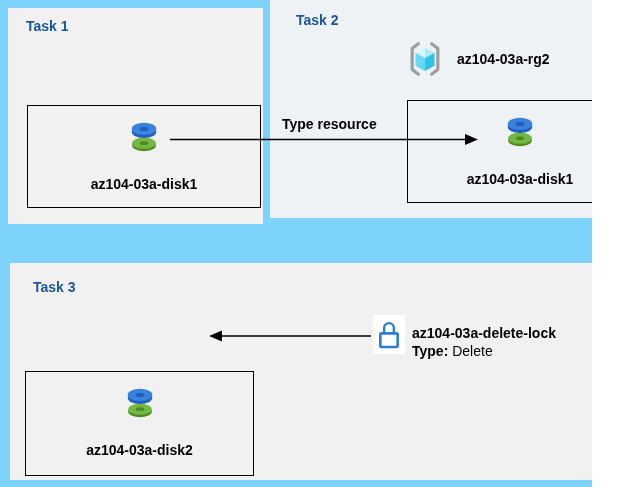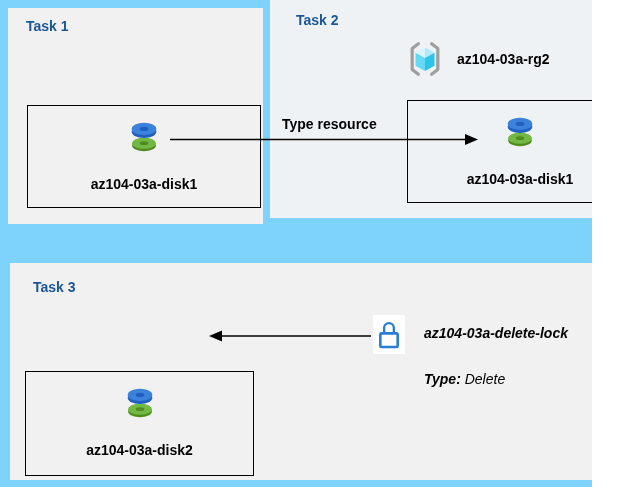--- a/index.html
+++ b/index.html
@@ -39,23 +39,23 @@
     pointer-events:none;z-index:6;
   }
   .move-label{
     position:absolute;left:282px;top:116px;font-size:14px;font-weight:bold;
     white-space:nowrap;z-index:7;
   }
   .lock-tile{
     position:absolute;left:373px;top:315px;width:32px;height:39px;background:#fff;
     display:flex;align-items:center;justify-content:center;z-index:5;
   }
-  .lock-text{position:absolute;left:424px;top:324px;z-index:5;font-style:italic;}
+  .lock-text{position:absolute;left:412px;top:324px;z-index:5;}
   .lock-name{font-size:14px;font-weight:bold;white-space:nowrap;line-height:18px;}
-  .lock-type{font-size:14px;white-space:nowrap;line-height:18px;margin-top:28px;}
+  .lock-type{font-size:14px;white-space:nowrap;line-height:18px;}
   .lock-type b{font-weight:bold;}
 </style>
 </head>
 <body>
 
 <div class="stage">
 
   <div class="panel panel-gray" id="panel-task1">
     <div class="task-title">Task 1</div>
     <div class="inner-box">

